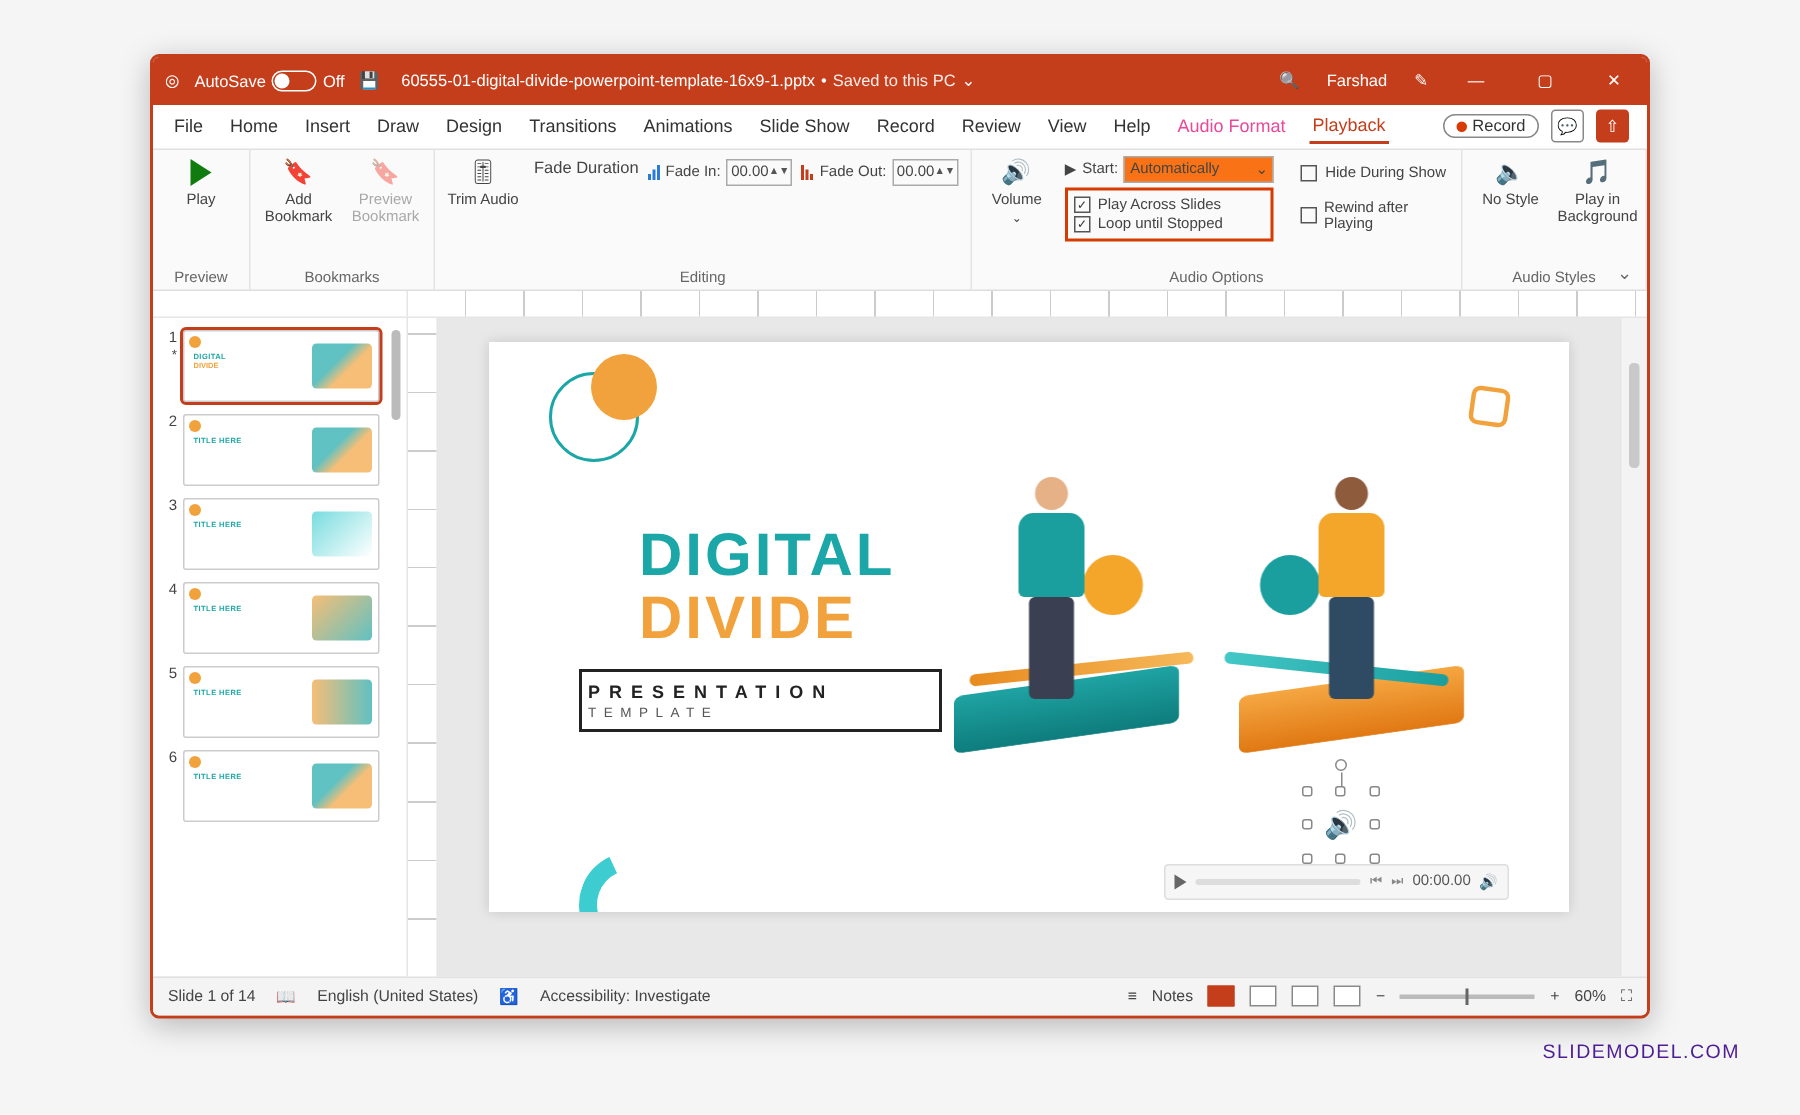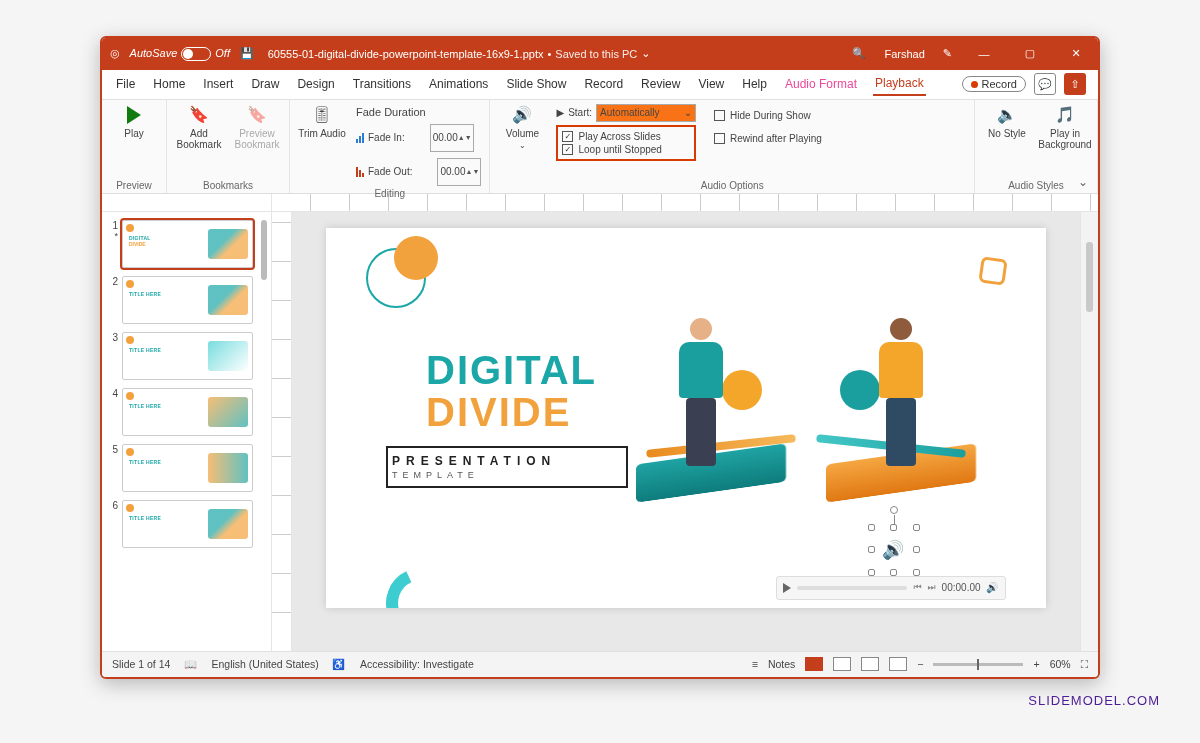--- a/index.html
+++ b/index.html
@@ -1,20 +1,20 @@
 <!DOCTYPE html>
 <html><head>
 <meta charset="utf-8">
 <style>
 * { margin: 0; padding: 0; box-sizing: border-box; font-family: "Segoe UI", Arial, sans-serif; }
 body { background: #f5f5f5; display: flex; flex-direction: column; align-items: center; justify-content: center; height: 743px; width: 1200px; }
 .shell { width: 1000px; height: 643px; border: 2px solid #c43e1c; border-radius: 6px; overflow: hidden; background: #fff; box-shadow: 0 5px 20px rgba(0,0,0,.25); display: flex; flex-direction: column; }
 .titlebar { height: 32px; background: #c43e1c; color: #fff; display: flex; align-items: center; font-size: 11px; padding: 0 8px; }
 .tb-left { display: flex; align-items: center; gap: 10px; }
-.autosave { display: flex; align-items: flex-start; gap: 4px; font-style: italic; }
+.autosave { display: flex; align-items: flex-end; gap: 4px; }
 .toggle { width: 30px; height: 14px; border: 1px solid #fff; border-radius: 8px; position: relative; }
 .toggle::after { content: ""; position: absolute; left: 1px; top: 1px; width: 10px; height: 10px; background: #fff; border-radius: 50%; }
 .tb-title { margin-left: 4px; display: flex; align-items: center; gap: 4px; justify-content: center; }
 .savestate { opacity: .9; }
 .tb-right { margin-left: auto; display: flex; align-items: center; gap: 18px; }
 .tb-btn { width: 28px; text-align: center; cursor: pointer; }
 .menubar { height: 30px; background: #fff; border-bottom: 1px solid #e0e0e0; display: flex; align-items: center; padding: 0 12px; font-size: 12px; gap: 14px; color: #333; }
 .menubar .tab { cursor: pointer; padding: 4px 2px; }
 .menubar .tab.ctx { color: #ec4899; }
 .menubar .tab.active { color: #c43e1c; border-bottom: 2px solid #c43e1c; }
@@ -31,27 +31,27 @@
 .big-btn { display: flex; flex-direction: column; align-items: center; gap: 2px; width: 48px; cursor: pointer; }
 .big-btn.dis { opacity: .45; cursor: default; }
 .icon24 { width: 22px; height: 22px; display: flex; align-items: center; justify-content: center; }
 .play-green { width: 0; height: 0; border-left: 14px solid #107c10; border-top: 9px solid transparent; border-bottom: 9px solid transparent; }
 .bm-icon::before { content: "🔖"; font-size: 16px; }
 .trim-icon::before { content: "🎚"; font-size: 16px; }
 .vol-icon::before { content: "🔊"; font-size: 16px; }
 .nostyle-icon::before { content: "🔈"; font-size: 16px; }
 .bg-icon::before { content: "🎵"; font-size: 16px; }
 
-.fade-block { display: flex; flex-direction: column; gap: 6px; padding-top: 2px; }
+.fade-block { display: flex; flex-direction: row; gap: 6px; padding-top: 2px; }
 .fade-title { font-size: 11px; }
 .fade-row { display: flex; align-items: center; gap: 4px; }
 .bars { display: inline-flex; gap: 1px; align-items: flex-end; }
 .bars span { width: 2px; background: #2b7cd3; }
 .bars.red span { background: #c43e1c; }
-.num-input { width: 44px; height: 28px; border: 1px solid #aaa; font-size: 10px; padding: 0 2px; display: flex; align-items: center; justify-content: space-between; margin-left: 21px; }
+.num-input { width: 44px; height: 18px; border: 1px solid #aaa; font-size: 10px; padding: 0 2px; display: flex; align-items: center; justify-content: space-between; }
 .spinner { display: inline-flex; flex-direction: column; font-size: 7px; line-height: 6px; color: #555; }
 
 .start-row { display: flex; align-items: center; gap: 4px; }
 .dropdown { width: 100px; height: 18px; border: 1px solid #aaa; font-size: 10px; padding: 0 3px; display: flex; align-items: center; justify-content: space-between; background: #f97316; }
 .red-box { border: 2px solid #d83b01; padding: 2px 4px; margin-top: 3px; }
 .chk-row { display: flex; align-items: center; gap: 5px; margin: 2px 0; }
 .chk { width: 11px; height: 11px; border: 1px solid #555; display: flex; align-items: center; justify-content: center; font-size: 8px; color: #333; }
 .hide-col { display: flex; flex-direction: column; gap: 8px; padding-top: 4px; margin-left: 8px; }
 
 .collapse { position: absolute; right: 10px; bottom: 4px; font-size: 12px; color: #666; }

